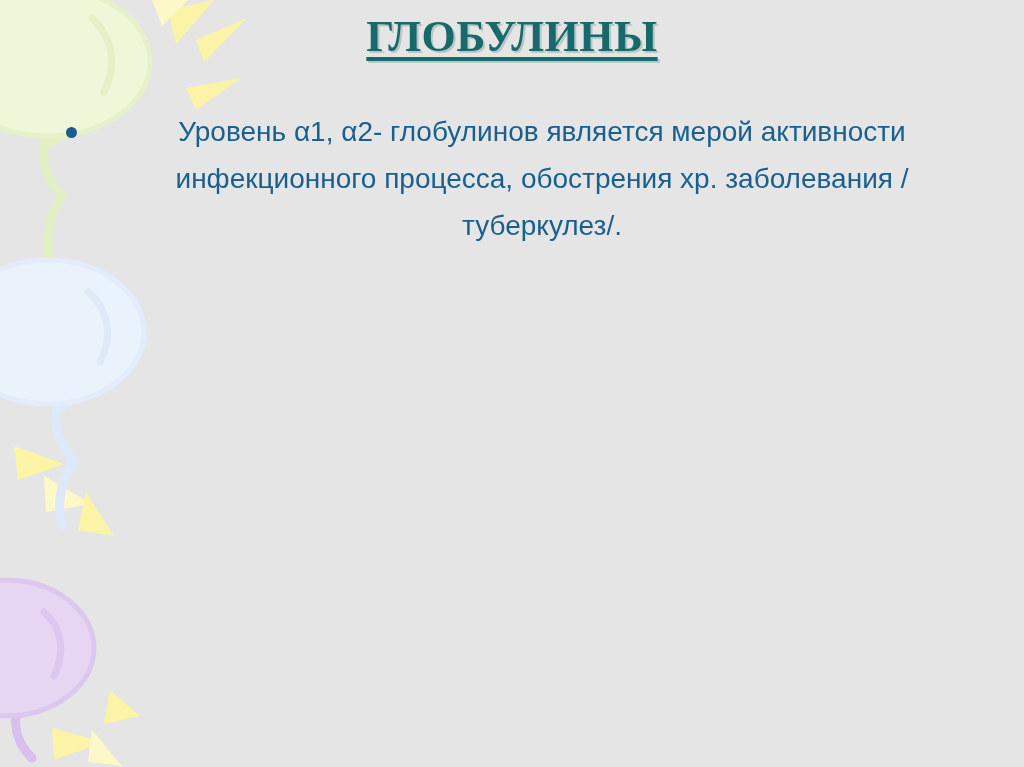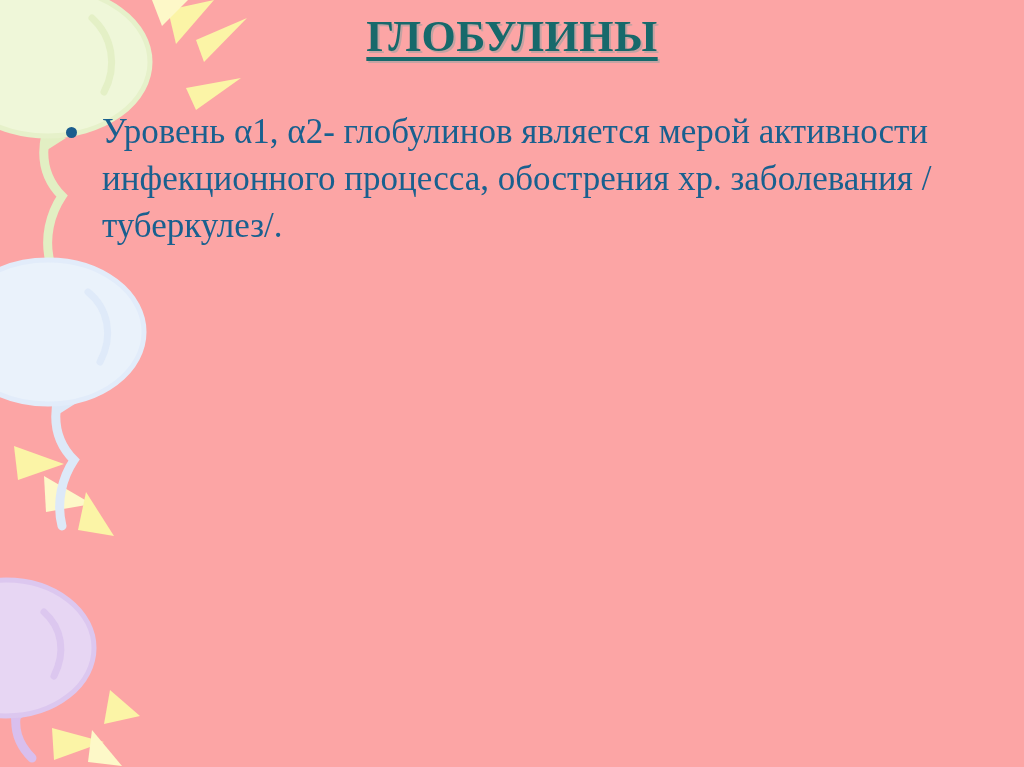--- a/index.html
+++ b/index.html
@@ -7,21 +7,21 @@
     padding: 0;
     background: #ffffff;
   }
   body {
     font-family: "Liberation Serif", "DejaVu Serif", serif;
   }
   .slide {
     position: relative;
     width: 1024px;
     height: 767px;
-    background: #fca5a5;
+    background: #e5e5e5;
     overflow: hidden;
   }
 
   
   .decor-layer {
     position: absolute;
     left: 0; top: 0;
     width: 1024px;
     height: 767px;
     pointer-events: none;
@@ -59,23 +59,24 @@
     top: 108px;
     width: 930px;
     z-index: 3;
   }
   .bullet-item {
     position: relative;
     display: block;
     padding-left: 50px;
     margin: 0 0 12px 0;
     color: #19608f;
-    font-size: 35px;
+    font-size: 28px;
     line-height: 47px;
-    font-family: Liberation Serif, serif;
+    font-family: Liberation Sans, sans-serif;
+    text-align: center;
   }
   .bullet-item:last-child { margin-bottom: 0; }
   .bullet-dot {
     position: absolute;
     left: 14px;
     top: 19px;
     width: 11px;
     height: 11px;
     border-radius: 50%;
     background: #1b5d8e;

